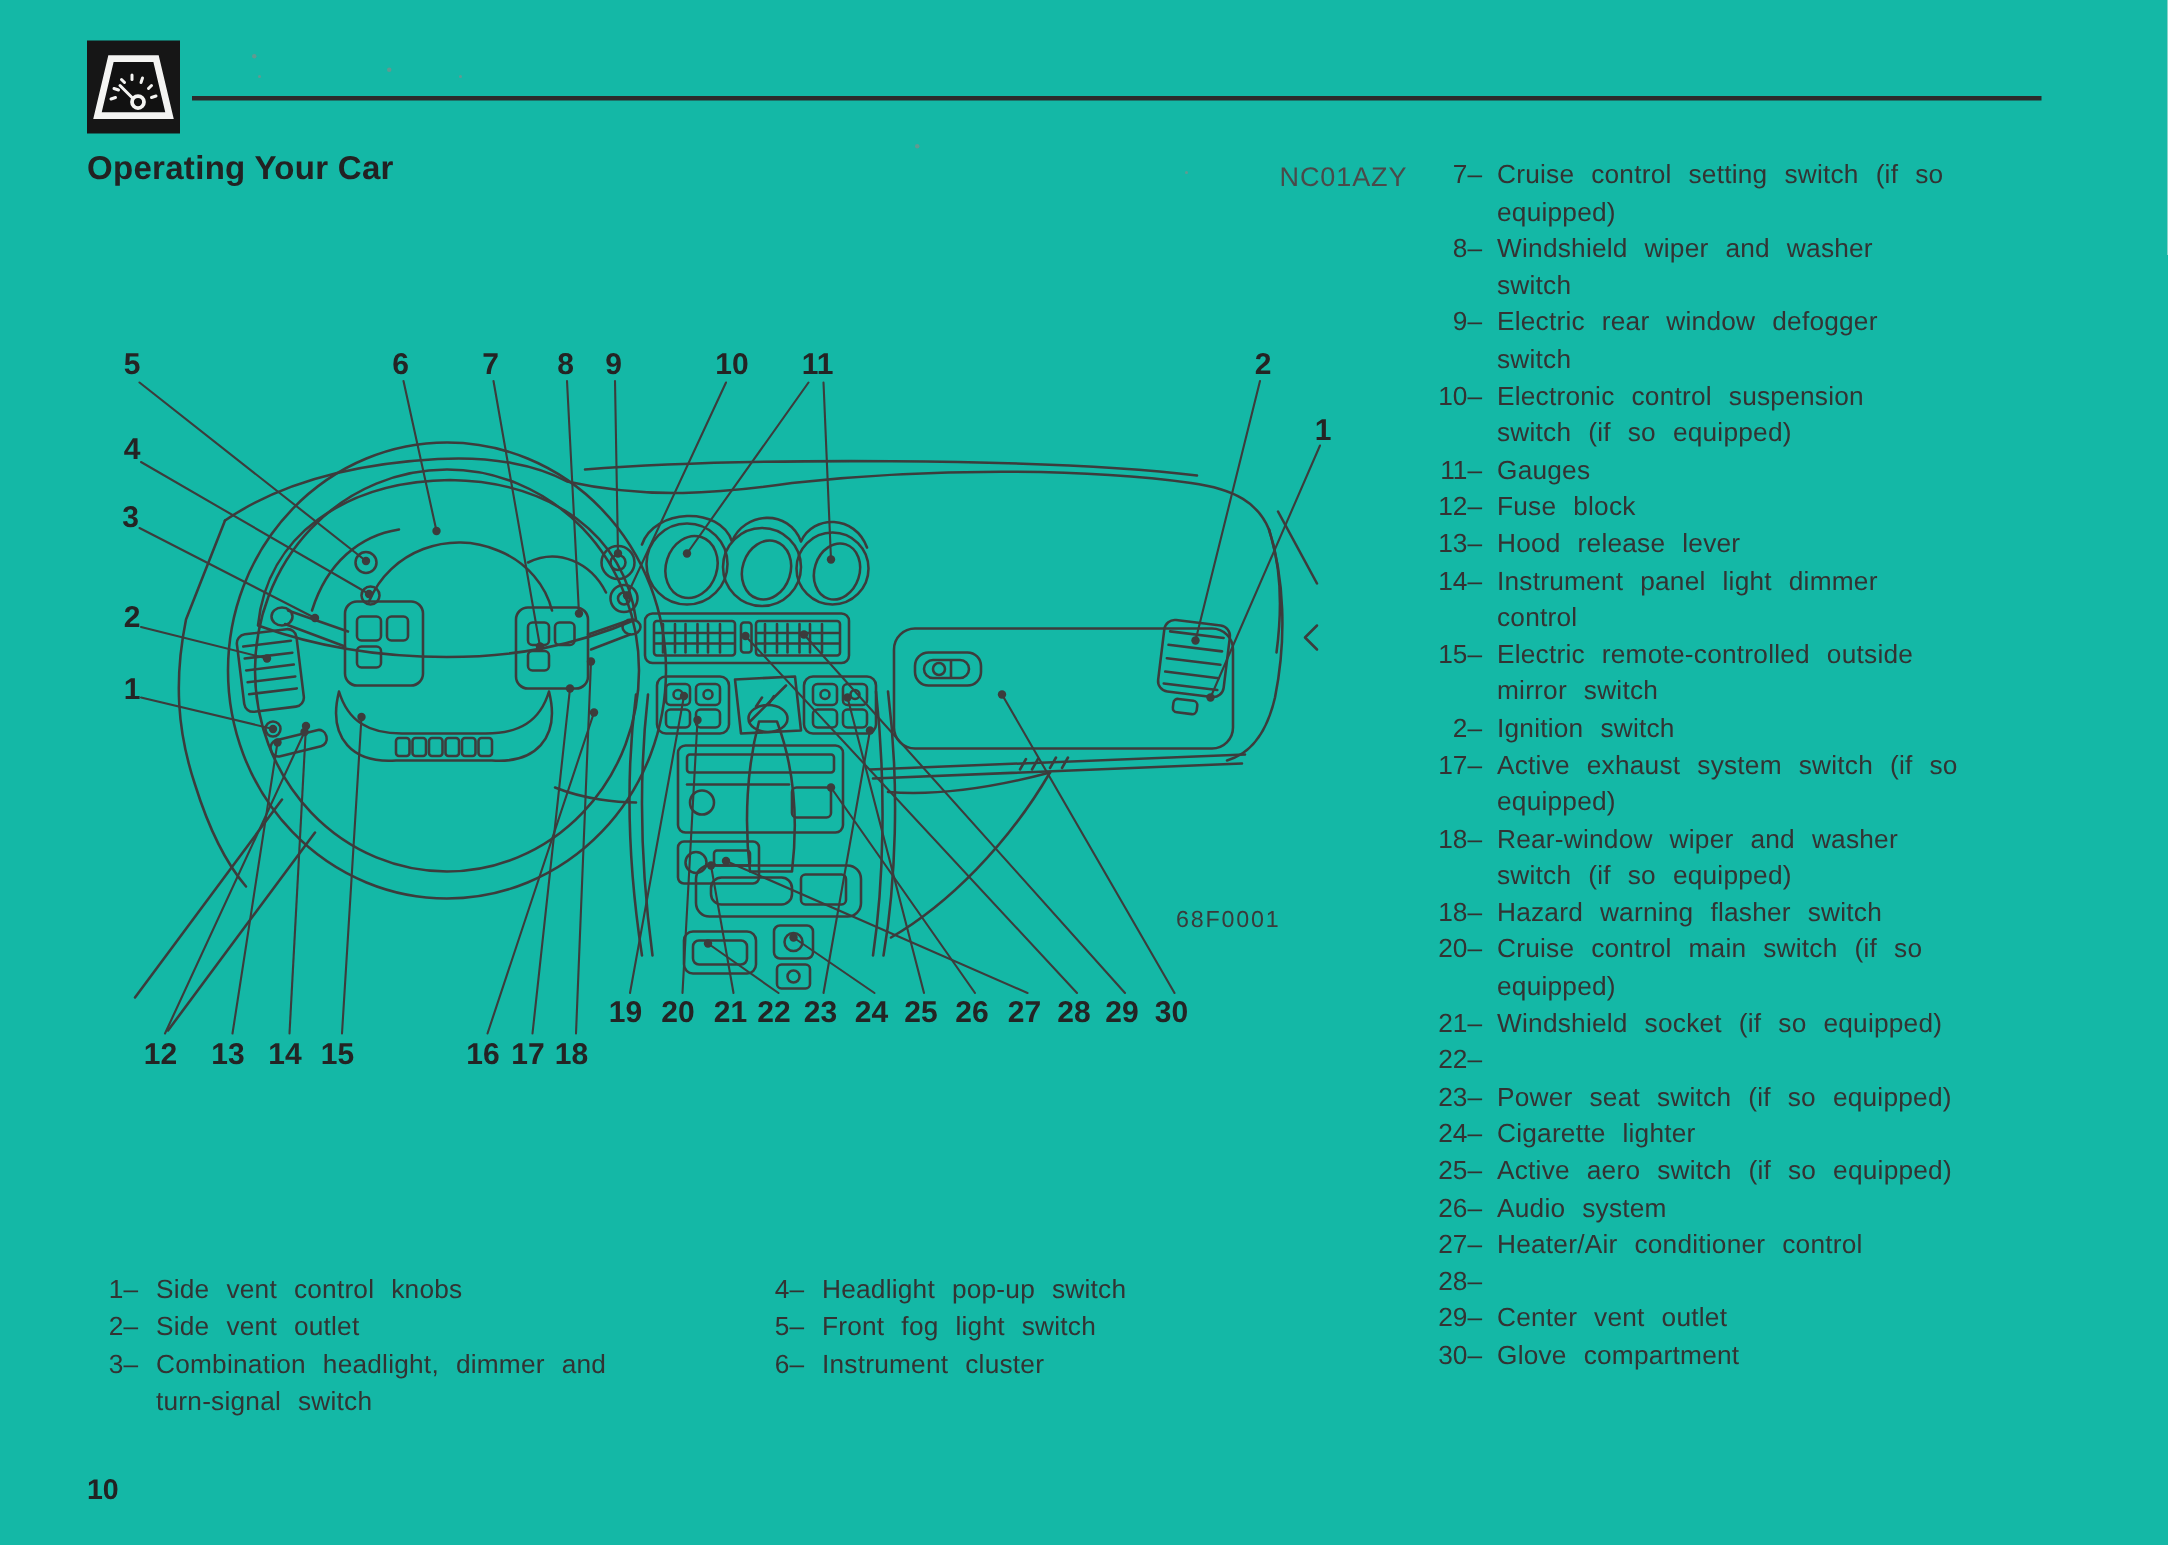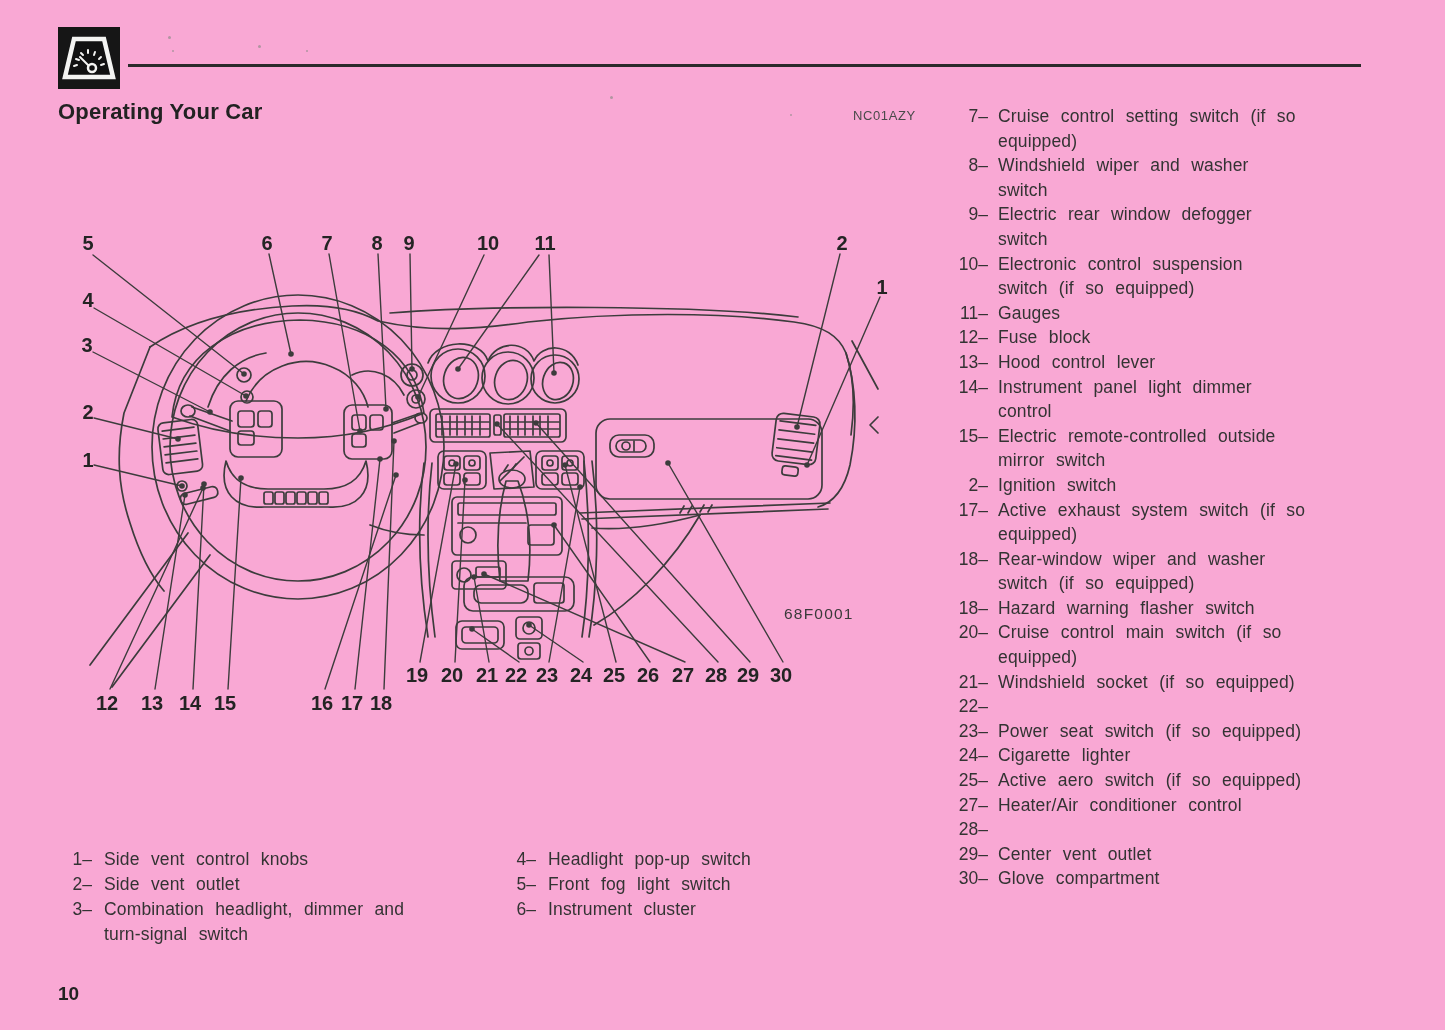--- a/index.html
+++ b/index.html
@@ -1,26 +1,26 @@
 <!DOCTYPE html>
 <html><head>
 <meta charset="utf-8">
 <style>
   html,body{margin:0;padding:0;background:#e8e8e4;}
   .page{
     position:relative; width:1445px; height:1030px;
-    background:#f9a8d4; overflow:hidden;
+    background:#14b8a6; overflow:hidden;
     font-family:"Liberation Sans", sans-serif;
     color:#2e2e2e;
   }
   
   .section-icon{position:absolute; left:57px; top:26px; width:64px; height:64px;}
   .header-rule{position:absolute; left:128px; top:64px; width:1233px; height:3px; background:#2b2b2b;}
   .page-title{position:absolute; left:58px; top:99px; margin:0; font-size:22px; font-weight:700; letter-spacing:.2px; color:#222;}
-  .fig-code{position:absolute; left:853px; top:108px; font-size:13px; color:#4a4a4a; letter-spacing:.6px;}
+  .fig-code{position:absolute; left:853px; top:108px; font-size:18px; color:#4a4a4a; letter-spacing:.6px;}
   .speck{position:absolute; background:#8a8a86; border-radius:50%; opacity:.65;}
 
   
   .diagram{position:absolute; left:60px; top:225px; width:840px; height:490px;}
   .diagram svg{width:100%; height:100%; display:block;}
   .callout{font:700 20px "Liberation Sans",sans-serif; fill:#242424; text-anchor:middle; dominant-baseline:central;}
   .diagram-code{position:absolute; left:724px; top:380px; font-size:15.5px; color:#3a3a3a; letter-spacing:1.2px;text-align:center;}
 
   
   .legend{position:absolute; font-size:17.5px; color:#333;}
@@ -388,21 +388,21 @@
       <div class="li">
         <span class="num">11–</span>
         <span class="txt">Gauges</span>
       </div>
       <div class="li">
         <span class="num">12–</span>
         <span class="txt">Fuse block</span>
       </div>
       <div class="li">
         <span class="num">13–</span>
-        <span class="txt">Hood control lever</span>
+        <span class="txt">Hood release lever</span>
       </div>
       <div class="li">
         <span class="num">14–</span>
         <span class="txt">Instrument panel light dimmer
 control</span>
       </div>
       <div class="li">
         <span class="num">15–</span>
         <span class="txt">Electric remote-controlled outside
 mirror switch</span>
@@ -443,20 +443,24 @@
       </div>
       <div class="li">
         <span class="num">24–</span>
         <span class="txt">Cigarette lighter</span>
       </div>
       <div class="li">
         <span class="num">25–</span>
         <span class="txt">Active aero switch (if so equipped)</span>
       </div>
       <div class="li">
+        <span class="num">26–</span>
+        <span class="txt">Audio system</span>
+      </div>
+      <div class="li">
         <span class="num">27–</span>
         <span class="txt">Heater/Air conditioner control</span>
       </div>
       <div class="li">
         <span class="num">28–</span>
       </div>
       <div class="li">
         <span class="num">29–</span>
         <span class="txt">Center vent outlet</span>
       </div>

